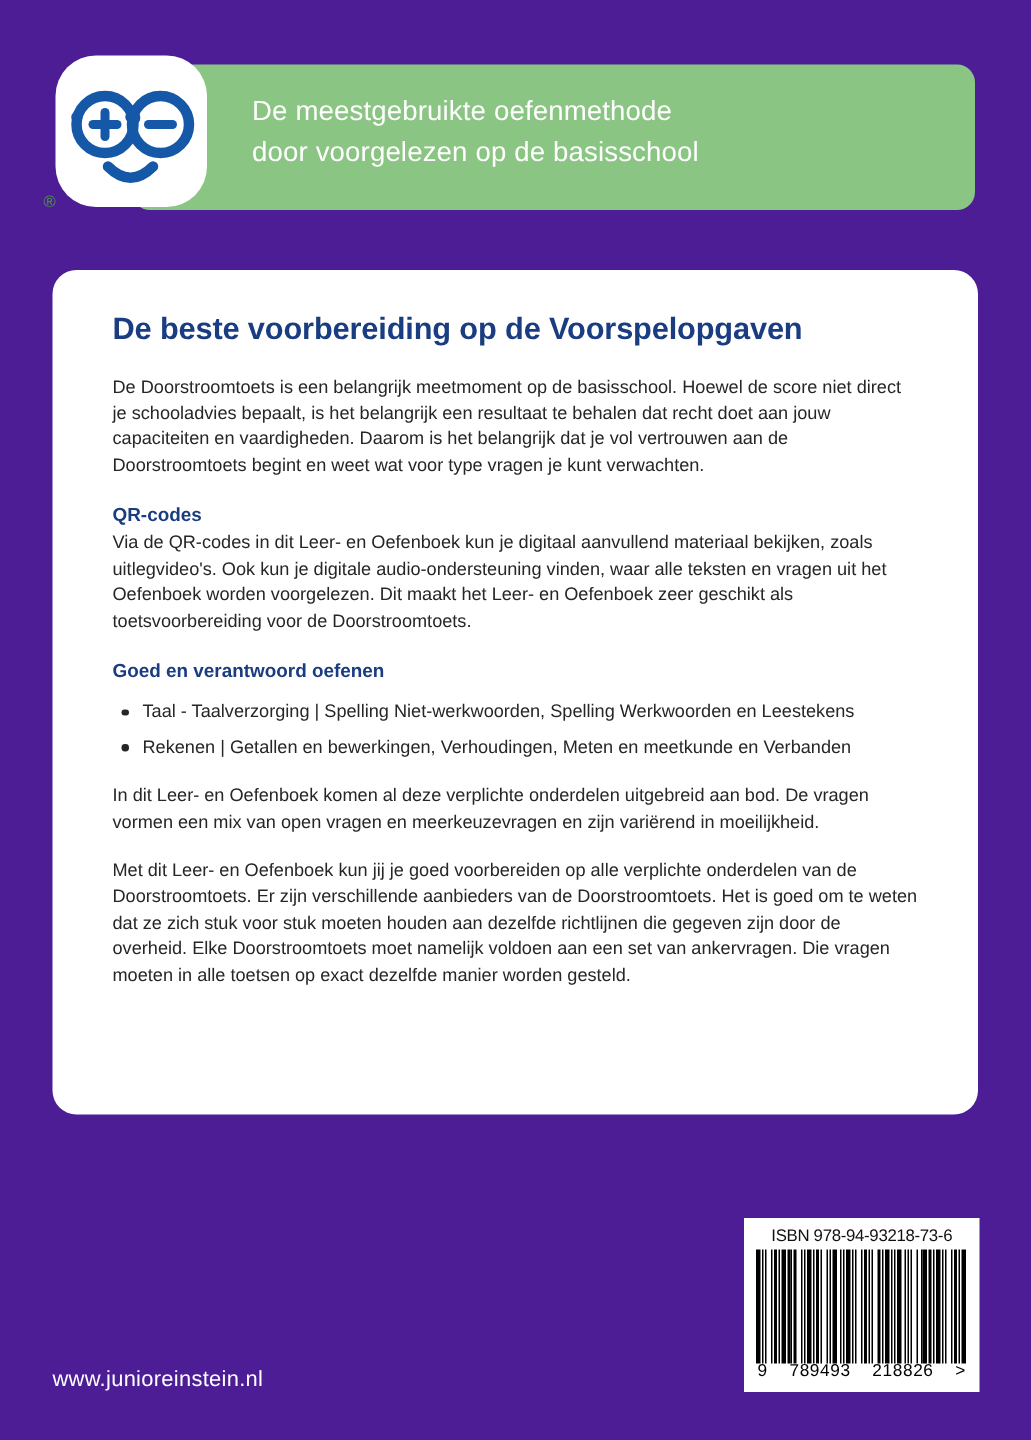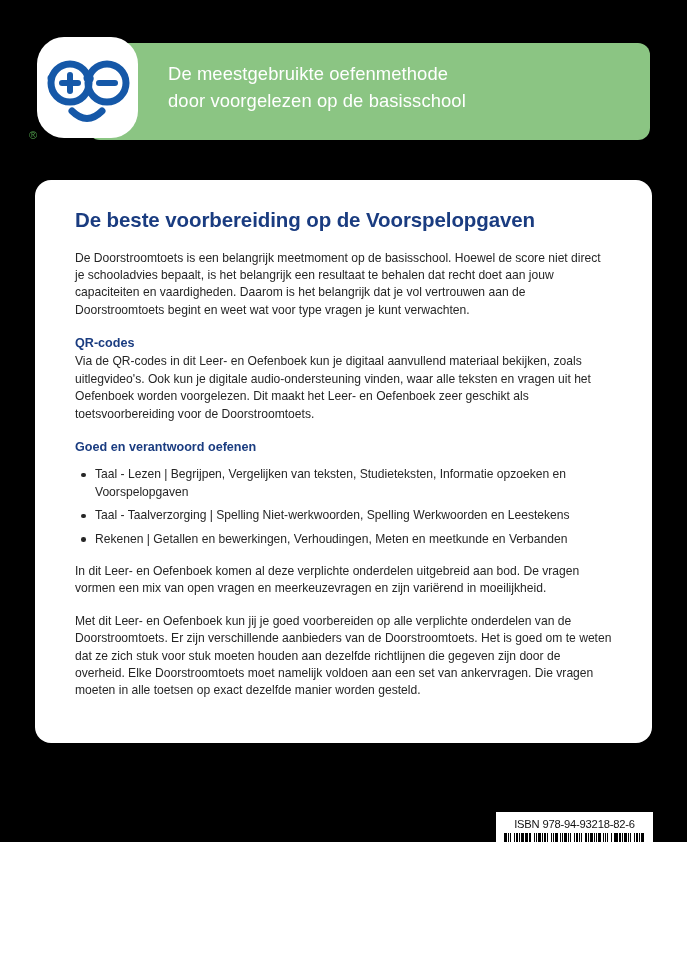--- a/index.html
+++ b/index.html
@@ -3,22 +3,22 @@
 <meta charset="utf-8">
 <style>
   html, body {
     margin: 0;
     padding: 0;
     background: #ffffff;
   }
   #page {
     position: relative;
     width: 687px;
-    height: 842px;
-    background: #000000;
+    height: 960px;
+    background: #4c1d95;
     overflow: hidden;
     font-family: "Liberation Sans", sans-serif;
   }
 
   
   .banner {
     position: absolute;
     left: 88px;
     top: 43px;
     width: 562px;
@@ -209,36 +209,35 @@
 
     <div class="gap-sm"></div>
     <h2>QR-codes</h2>
     <p>Via de QR-codes in dit Leer- en Oefenboek kun je digitaal aanvullend materiaal bekijken, zoals uitlegvideo's. Ook kun je digitale audio-ondersteuning vinden, waar alle teksten en vragen uit het Oefenboek worden voorgelezen. Dit maakt het Leer- en Oefenboek zeer geschikt als toetsvoorbereiding voor de Doorstroomtoets.</p>
 
     <div class="gap-md"></div>
     <h2>Goed en verantwoord oefenen</h2>
 
     <div class="gap-bullet-top"></div>
     <ul class="topics">
-      <li>Taal - Lezen | Begrijpen, Vergelijken van teksten, Studieteksten, Informatie opzoeken en Voorspelopgaven</li>
       <li>Taal - Taalverzorging | Spelling Niet-werkwoorden, Spelling Werkwoorden en Leestekens</li>
       <li>Rekenen | Getallen en bewerkingen, Verhoudingen, Meten en meetkunde en Verbanden</li>
     </ul>
 
     <div class="gap-bullet-top"></div>
     <p>In dit Leer- en Oefenboek komen al deze verplichte onderdelen uitgebreid aan bod. De vragen vormen een mix van open vragen en meerkeuzevragen en zijn variërend in moeilijkheid.</p>
 
     <div class="gap-md"></div>
     <p>Met dit Leer- en Oefenboek kun jij je goed voorbereiden op alle verplichte onderdelen van de Doorstroomtoets. Er zijn verschillende aanbieders van de Doorstroomtoets. Het is goed om te weten dat ze zich stuk voor stuk moeten houden aan dezelfde richtlijnen die gegeven zijn door de overheid. Elke Doorstroomtoets moet namelijk voldoen aan een set van ankervragen. Die vragen moeten in alle toetsen op exact dezelfde manier worden gesteld.</p>
   </div>
 
   <div class="site-url">www.junioreinstein.nl</div>
 
   <div class="barcode-box">
-    <div class="isbn-text">ISBN 978-94-93218-82-6</div>
+    <div class="isbn-text">ISBN 978-94-93218-73-6</div>
     <div class="bars" id="bars">
         <span style="width: 2.85px; height: 76px; background: rgb(0, 0, 0);"></span>
         <span style="width: 0.95px; height: 76px; background: transparent;"></span>
         <span style="width: 0.95px; height: 76px; background: rgb(0, 0, 0);"></span>
         <span style="width: 1.9px; height: 76px; background: transparent;"></span>
         <span style="width: 0.95px; height: 76px; background: rgb(0, 0, 0);"></span>
         <span style="width: 2.85px; height: 76px; background: transparent;"></span>
         <span style="width: 0.95px; height: 76px; background: rgb(0, 0, 0);"></span>
         <span style="width: 0.95px; height: 76px; background: transparent;"></span>
         <span style="width: 1.9px; height: 76px; background: rgb(0, 0, 0);"></span>

